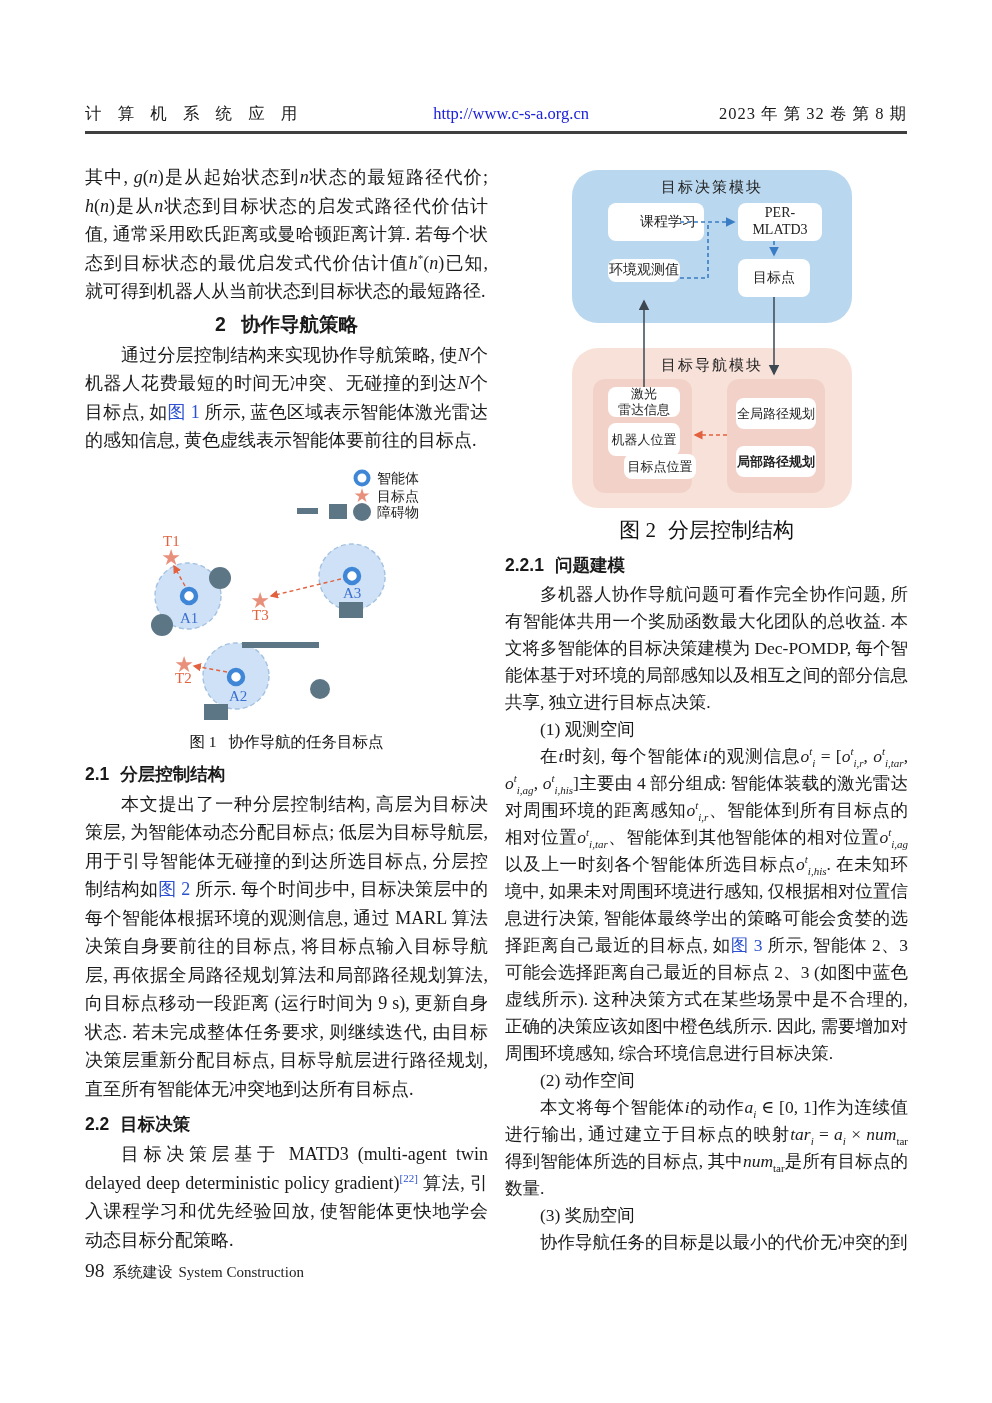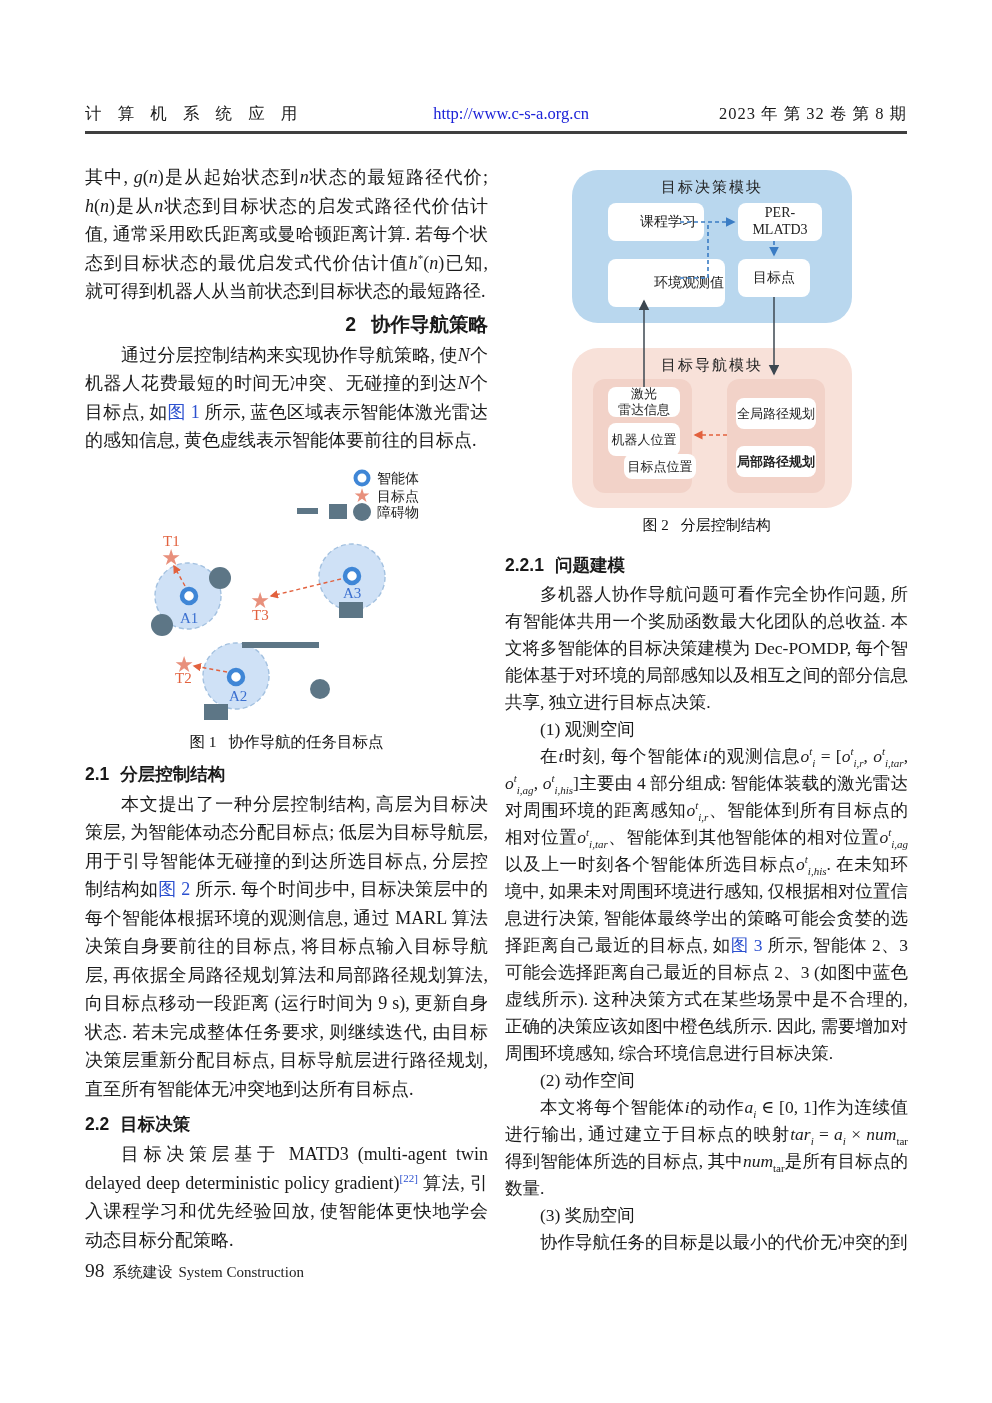--- a/index.html
+++ b/index.html
@@ -18,21 +18,21 @@
   .col-right{left:505px;top:160px;}
   .body{margin:0;font-size:18px;line-height:28.5px;text-align:justify;text-indent:2em;}
   .noindent{text-indent:0;}
   .col-right .body{font-size:17.5px;line-height:27px;}
   .subhead{text-indent:2em;}
   i{font-style:italic;}
   sup,sub{font-size:11px;line-height:0;}
   .ref{color:var(--c-ref-link);cursor:pointer;}
   .cite{color:var(--c-ref-link);cursor:pointer;}
   .sec1{margin:5px 0 4px;font-family:"Liberation Sans","DejaVu Sans",sans-serif;
-        font-size:19.5px;font-weight:600;line-height:26px;text-align:right;}
+        font-size:19.5px;font-weight:600;line-height:26px;text-align:center;}
   .sec1 .secnum{margin-right:15px;}
   .sec2h{margin:9px 0 4px;font-family:"Liberation Sans","DejaVu Sans",sans-serif;
         font-size:17.5px;font-weight:700;line-height:24px;text-align:left;}
   .sec2h .secnum{margin-right:11px;}
   
   .figcap{text-align:center;font-size:15.5px;line-height:22px;margin:3px 0 0;color:#111;}
   .figcap .cap-label{margin-right:12px;}
   
   .fig1{margin:7px 0 0;}
   .fig1 svg{display:block;}
@@ -51,32 +51,32 @@
   .f2-blue{left:67px;top:10px;width:280px;height:153px;background:var(--c-fig-blue-fill);}
   .f2-pink{left:67px;top:188px;width:280px;height:160px;background:var(--c-fig-pink-fill);}
   .f2-title{position:absolute;left:0;width:100%;top:8px;text-align:center;font-size:15px;color:#222;letter-spacing:2px;}
   .f2-inner{position:absolute;border-radius:12px;background:var(--c-fig-pink-inner);}
   .f2-inner-left{left:88px;top:219px;width:99px;height:114px;}
   .f2-inner-right{left:222px;top:219px;width:98px;height:114px;}
   .f2-box{position:absolute;background:#fff;border-radius:8px;display:flex;flex-direction:column;
         align-items:center;justify-content:center;text-align:center;font-size:14px;color:#222;line-height:1.2;}
   .b-curr{left:103px;top:43px;width:72px;height:38px;padding-left:24px;}
   .b-per{left:233px;top:43px;width:84px;height:38px;}
-  .b-obs{left:103px;top:99px;width:72px;height:48px;padding-left:45px;}
+  .b-obs{left:103px;top:99px;width:72px;height:23px;}
   .b-tar{left:233px;top:99px;width:72px;height:38px;}
   .b-lidar{left:103px;top:227px;width:72px;height:30px;font-size:13px;}
   .b-robot{left:103px;top:263px;width:72px;height:33px;font-size:13px;}
   .b-tpos{left:119px;top:294px;width:72px;height:25px;font-size:13px;}
   .b-global{left:231px;top:238px;width:80px;height:31px;font-size:13px;}
   .b-local{left:231px;top:286px;width:80px;height:31px;font-size:13px;font-weight:bold;}
   .fig2-overlay{position:absolute;left:0;top:0;pointer-events:none;}
   .dash-blue{stroke:var(--c-arrow-blue);stroke-width:1.6;stroke-dasharray:4 3;fill:none;}
   .solid-dark{stroke:var(--c-arrow-dark);stroke-width:1.5;fill:none;}
   .dash-orange{stroke:var(--c-arrow-orange);stroke-width:1.5;stroke-dasharray:4 3;fill:none;}
-  .fig2cap{position:absolute;left:0;top:356px;width:100%;text-align:center;font-size:15px;color:#111;}
+  .fig2cap{position:absolute;left:0;top:356px;width:100%;text-align:center;font-size:21px;color:#111;}
   .fig2cap .cap-label{margin-right:12px;}
   .mk-blue{fill:var(--c-arrow-blue);}
   .mk-dark{fill:var(--c-arrow-dark);}
   .mk-orange{fill:var(--c-arrow-orange);}
   
   .page-footer{position:absolute;left:85px;top:1260px;font-size:15px;color:#222;}
   .pnum{font-size:19.5px;margin-right:8px;}
   .fsec{margin-right:6px;}
 </style>
 </head>

